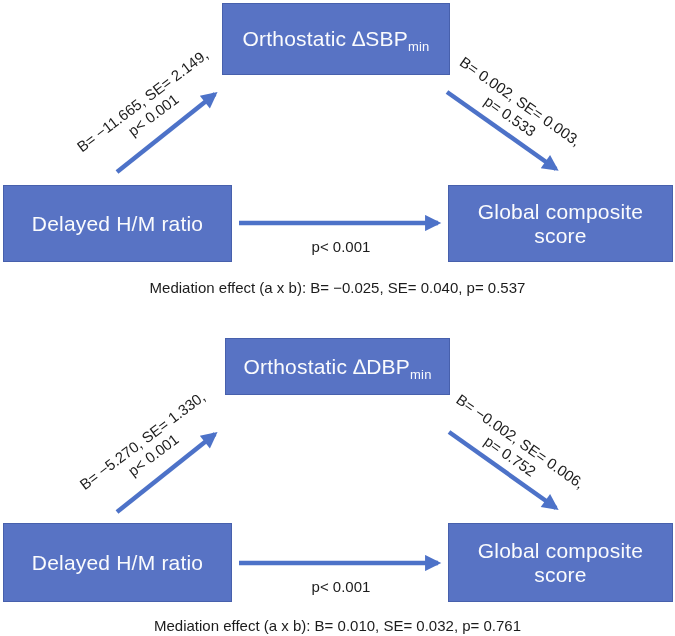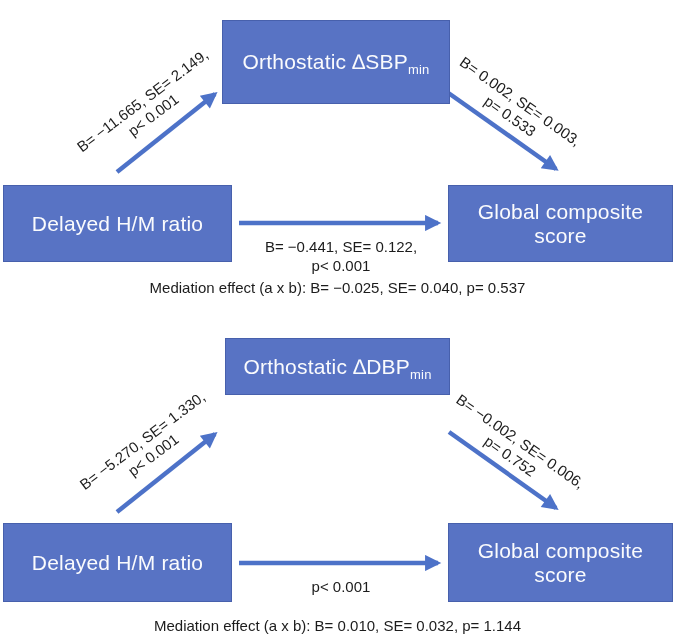--- a/index.html
+++ b/index.html
@@ -55,21 +55,21 @@
 
     <line x1="117" y1="172" x2="215" y2="94" marker-end="url(#ah)"></line>
     <line x1="447" y1="92" x2="556" y2="169" marker-end="url(#ah)"></line>
     <line x1="239" y1="223" x2="438" y2="223" marker-end="url(#ah)"></line>
 
     <line x1="117" y1="512" x2="215" y2="434" marker-end="url(#ah)"></line>
     <line x1="449" y1="432" x2="556" y2="508" marker-end="url(#ah)"></line>
     <line x1="239" y1="563" x2="438" y2="563" marker-end="url(#ah)"></line>
   </svg>
 
-  <div class="box" style="left:222px;top:20px;width:228px;height:84px;">
+  <div class="box" style="left:222px;top:3px;width:228px;height:72px;">
     <span><span>Orthostatic ∆SBP</span><sub>min</sub></span>
   </div>
 
   <div class="box" style="left:3px;top:185px;width:229px;height:77px;">
     <span>Delayed H/M ratio</span>
   </div>
 
   <div class="box" style="left:448px;top:185px;width:225px;height:77px;">
     <span>Global composite score</span>
   </div>
@@ -78,21 +78,20 @@
     <div>B= −11.665, SE= 2.149,</div>
     <div>p&lt; 0.001</div>
   </div>
 
   <div class="lbl diag rotpos" style="left:410px;top:91px;">
     <div>B= 0.002, SE= 0.003,</div>
     <div>p= 0.533</div>
   </div>
 
   <div class="lbl cpath" style="left:236px;top:237px;">
-    <div>B= −0.441, SE= 0.122,</div>
     <div>p&lt; 0.001</div>
   </div>
 
   <div class="note" style="top:278px;">Mediation effect (a x b): B= −0.025, SE= 0.040, p= 0.537</div>
 
   <div class="box" style="left:225px;top:338px;width:225px;height:57px;">
     <span><span>Orthostatic ∆DBP</span><sub>min</sub></span>
   </div>
 
   <div class="box" style="left:3px;top:523px;width:229px;height:79px;">
@@ -110,15 +109,15 @@
 
   <div class="lbl diag rotpos" style="left:410px;top:431px;">
     <div>B= −0.002, SE= 0.006,</div>
     <div>p= 0.752</div>
   </div>
 
   <div class="lbl cpath" style="left:236px;top:577px;">
     <div>p&lt; 0.001</div>
   </div>
 
-  <div class="note" style="top:616px;">Mediation effect (a x b): B= 0.010, SE= 0.032, p= 1.144</div>
+  <div class="note" style="top:616px;">Mediation effect (a x b): B= 0.010, SE= 0.032, p= 0.761</div>
 
 </div>
 
 </body></html>

